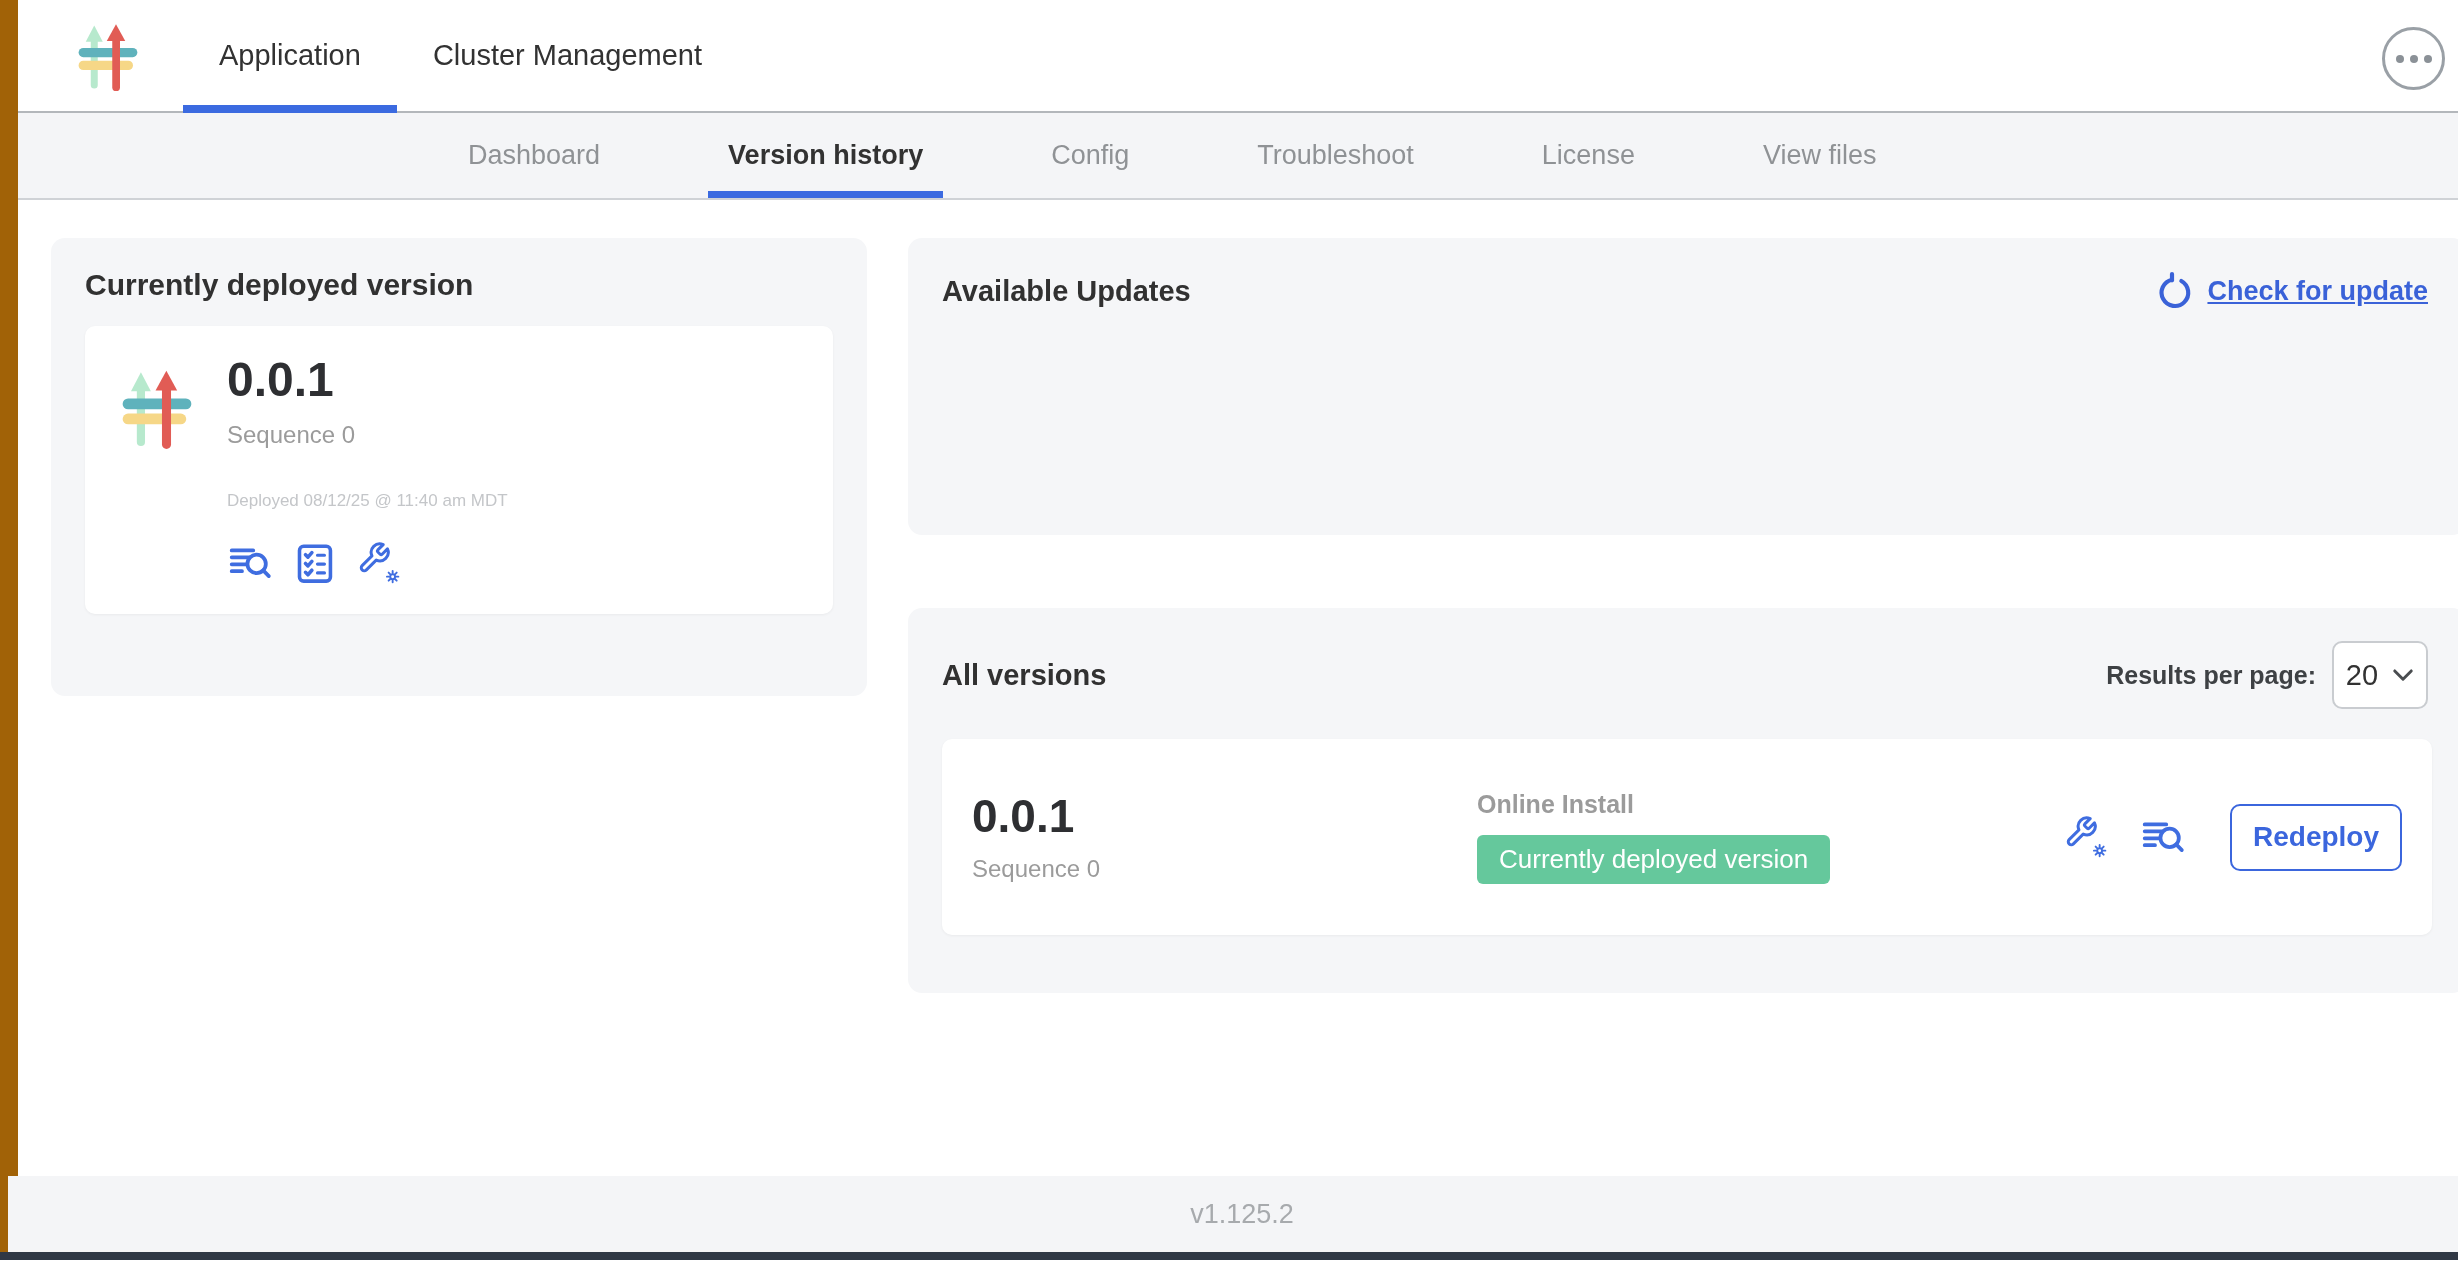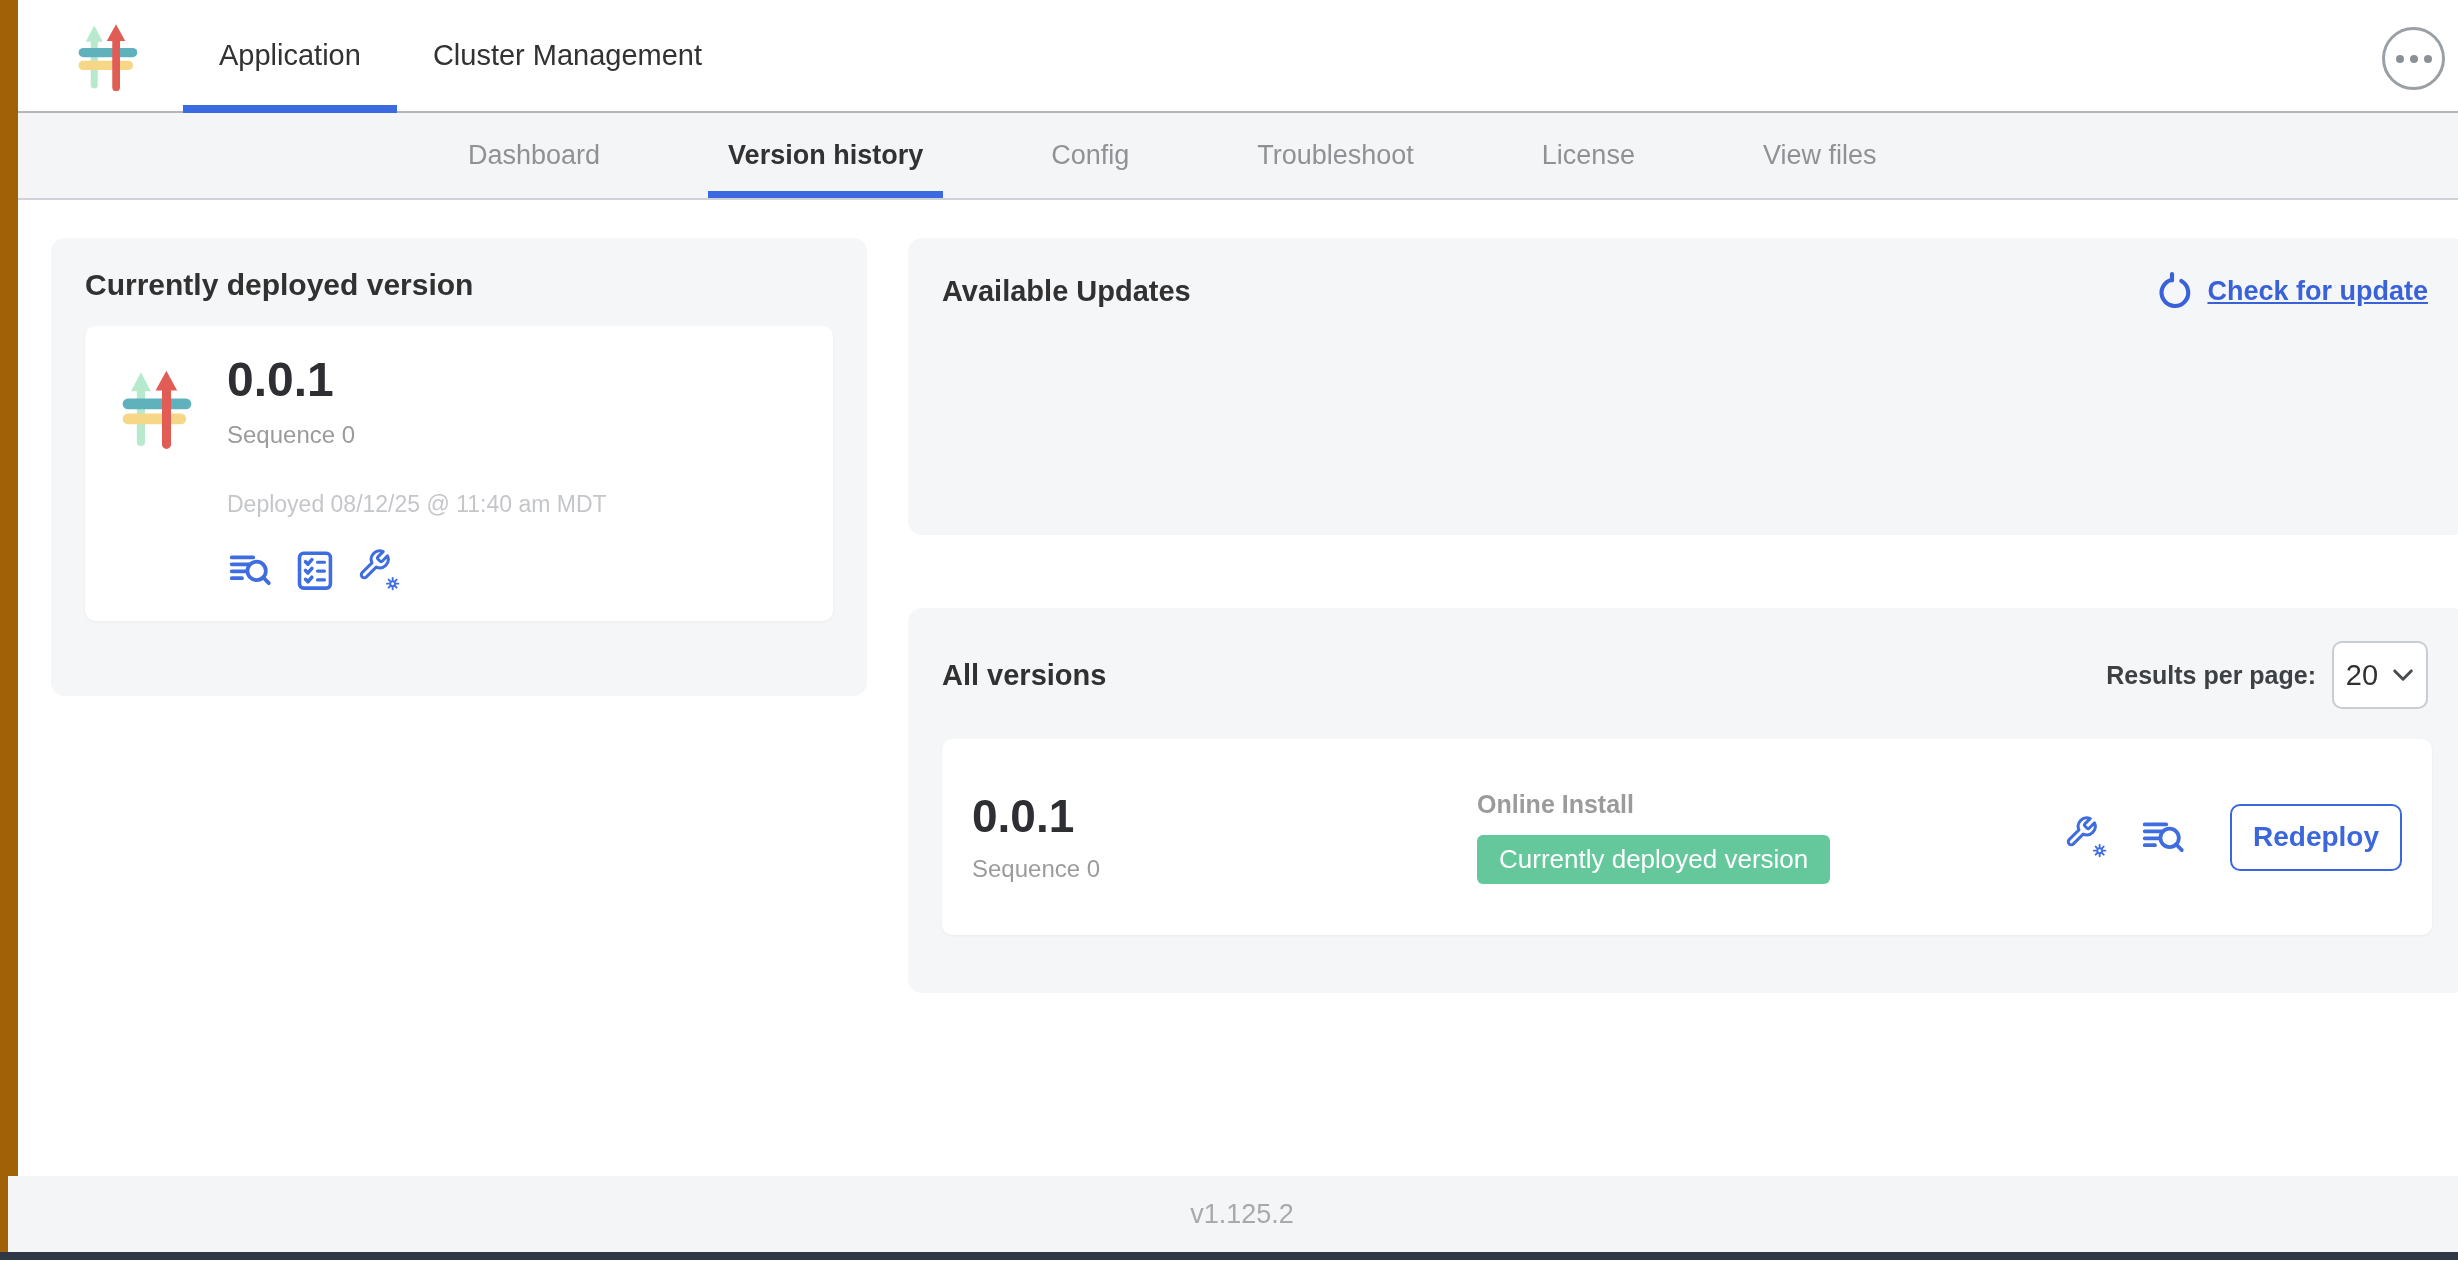--- a/index.html
+++ b/index.html
@@ -42,21 +42,21 @@
   .panel{position:absolute;background:#f5f6f8;border-radius:14px;}
   .panel-deployed{left:33px;top:38px;width:816px;height:458px;padding:0;}
   .panel-inner-pad{padding:30px 34px;}
   .panel-title{font-size:30px;font-weight:700;color:#313131;}
   .card{background:#ffffff;border-radius:10px;box-shadow:0 1px 3px rgba(0,0,0,0.05);}
   .deployed-card{margin-top:24px;padding:28px 34px;display:flex;}
   .deployed-logo{width:76px;height:96px;margin-top:6px;flex:0 0 auto;}
   .deployed-info{margin-left:32px;display:flex;flex-direction:column;}
   .version-big{font-size:48px;font-weight:700;color:#2e2f32;line-height:1.1;}
   .sequence{margin-top:14px;font-size:24px;color:#9b9b9b;}
-  .deployed-date{margin-top:42px;font-size:23px;color:#c4c6c9;}
+  .deployed-date{margin-top:42px;font-size:17px;color:#c4c6c9;}
   .icon-row{margin-top:30px;display:flex;align-items:center;gap:20px;}
   .blue-icon{width:45px;height:45px;cursor:pointer;}
   .blue-icon svg{width:100%;height:100%;}
   
   .panel-updates{left:890px;top:38px;width:1558px;height:297px;}
   .panel-head{display:flex;align-items:center;justify-content:space-between;padding:33px 38px 0 34px;gap:28px;}
   .head-title{font-size:29px;font-weight:700;color:#313131;}
   .check-link{display:flex;align-items:center;gap:12px;cursor:pointer;}
   .check-link .refresh{width:40px;height:40px;}
   .check-link .link-text{font-size:27px;font-weight:600;color:#3a62d8;text-decoration:underline;text-align:right;}

